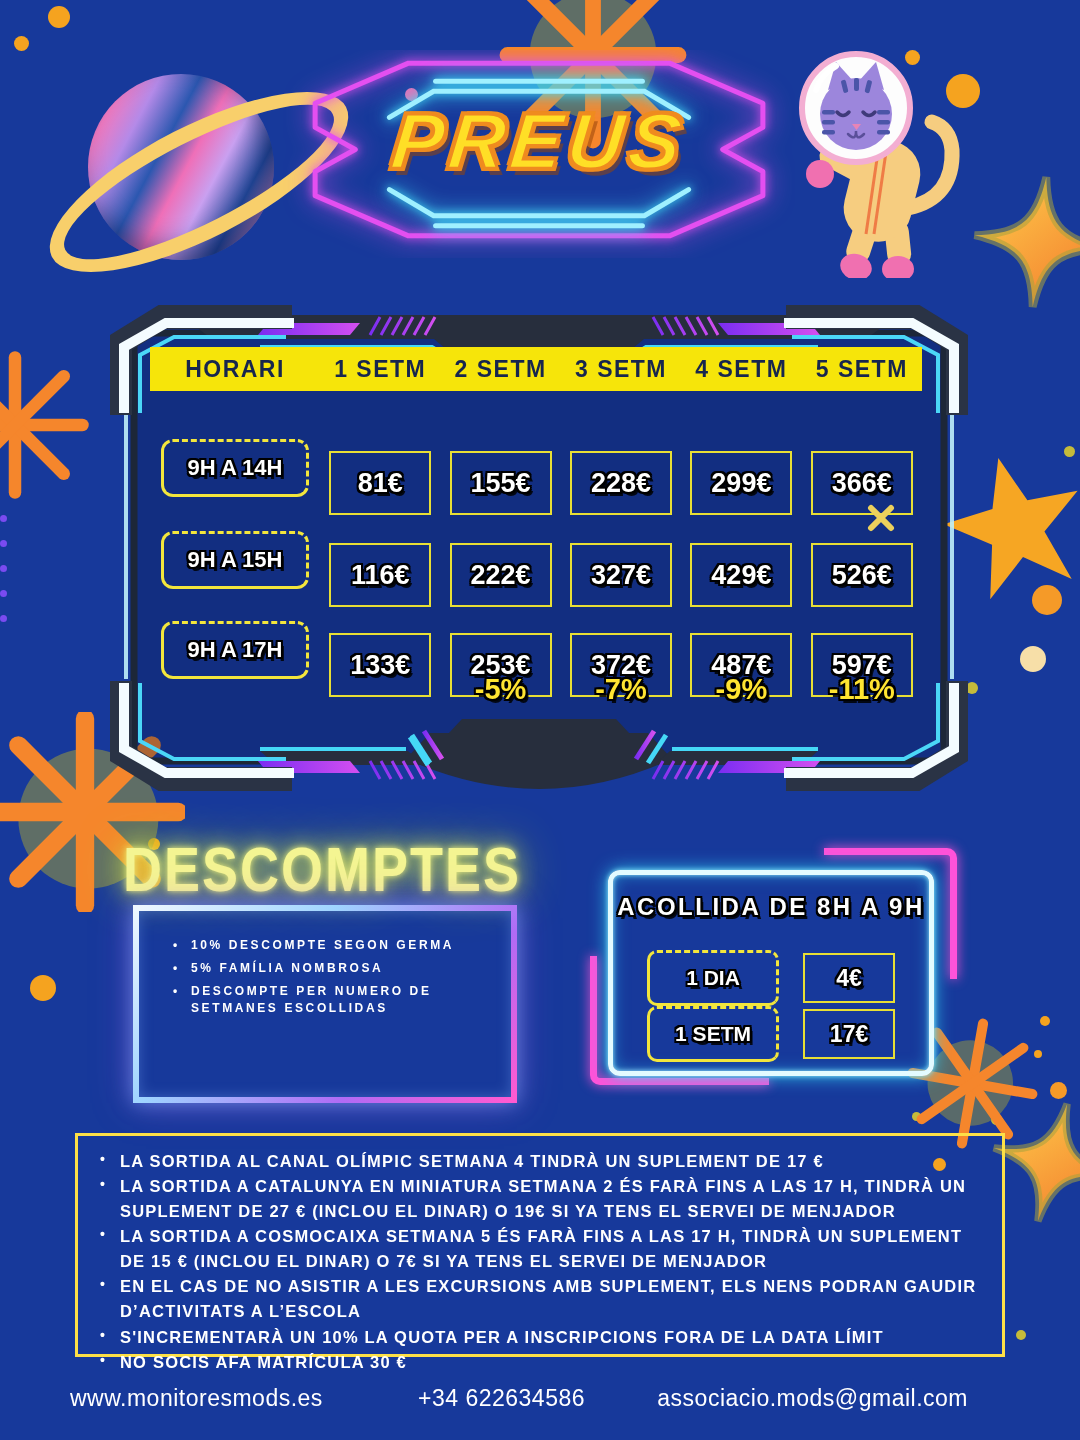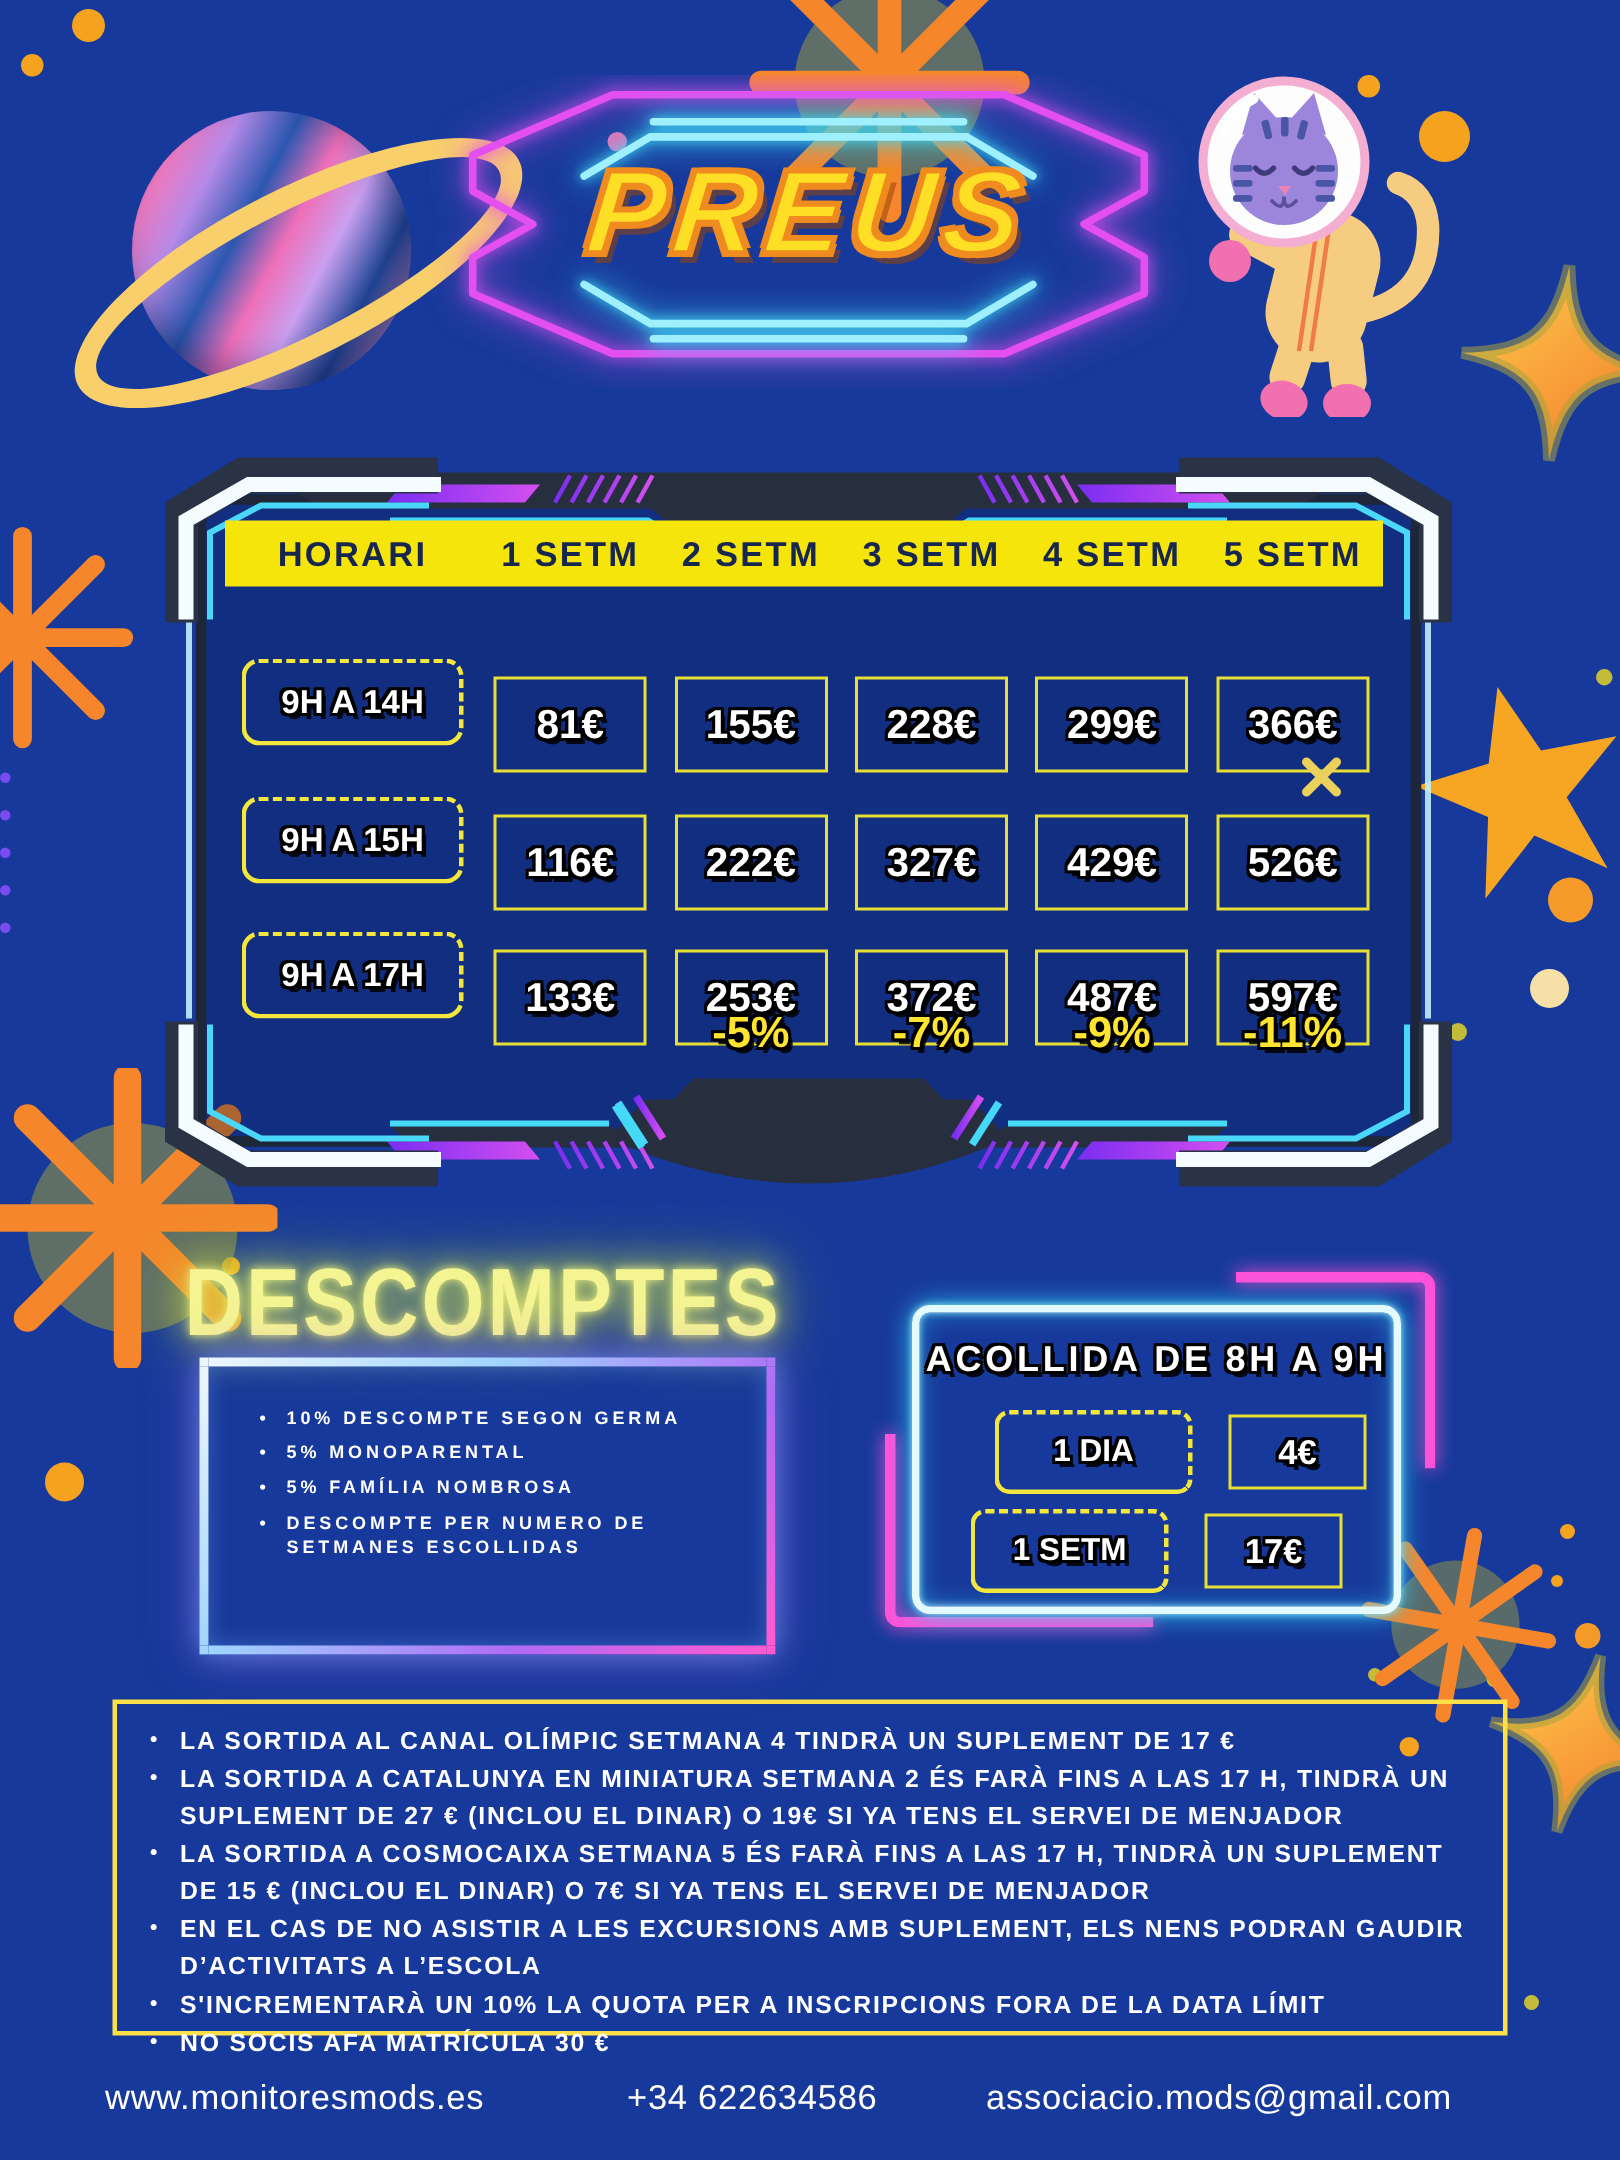--- a/index.html
+++ b/index.html
@@ -349,31 +349,30 @@
 
     <svg class="abs" style="left:756px;top:200px;width:30px;height:30px;" viewBox="0 0 30 30">
       <path d="M5,5 L25,25 M25,5 L5,25" stroke="#ecd05c" stroke-width="6" stroke-linecap="round"></path>
     </svg>
   </div>
 
   <div class="abs desc-title">DESCOMPTES</div>
   <div class="abs desc-frame">
     <ul class="desc-list">
       <li>10% DESCOMPTE SEGON GERMA</li>
-      <li>5% MONOPARENTAL</li>
       <li>5% FAMÍLIA NOMBROSA</li>
       <li>DESCOMPTE PER NUMERO DE SETMANES ESCOLLIDAS</li>
     </ul>
   </div>
 
   <div class="abs pinkL" style="left:824px;top:848px;width:126px;height:124px;border-top-width:7px;border-right-width:7px;border-top-right-radius:10px;"></div>
   <div class="abs pinkL" style="left:590px;top:956px;width:172px;height:122px;border-left-width:7px;border-bottom-width:7px;border-bottom-left-radius:10px;"></div>
   <div class="abs aco-frame">
     <div class="aco-title ow" style="font-size:24px;letter-spacing:2.5px;">ACOLLIDA DE 8H A 9H</div>
-    <div class="aco-row" style="top:66px;margin-left:16px;">
+    <div class="aco-row" style="top:76px;">
       <div class="aco-label">
           <span class="ow">1 DIA</span>
         </div>
       <div class="aco-price">
           <span class="ow">4€</span>
         </div>
     </div>
     <div class="aco-row" style="top:132px;">
       <div class="aco-label">
           <span class="ow">1 SETM</span>

